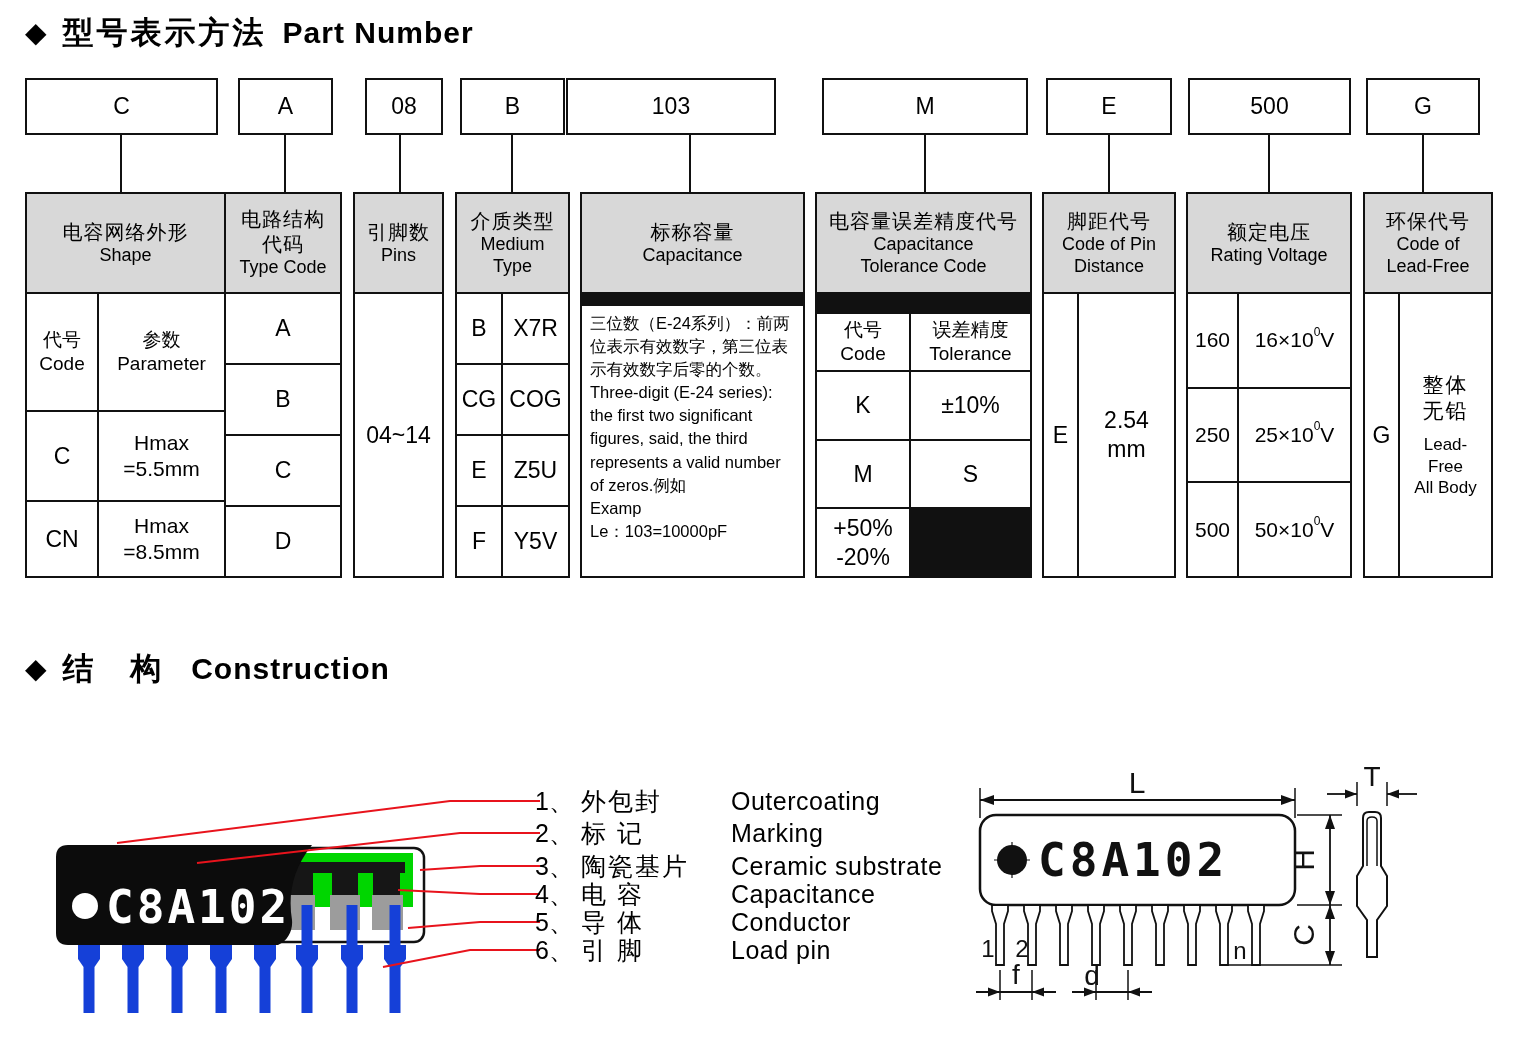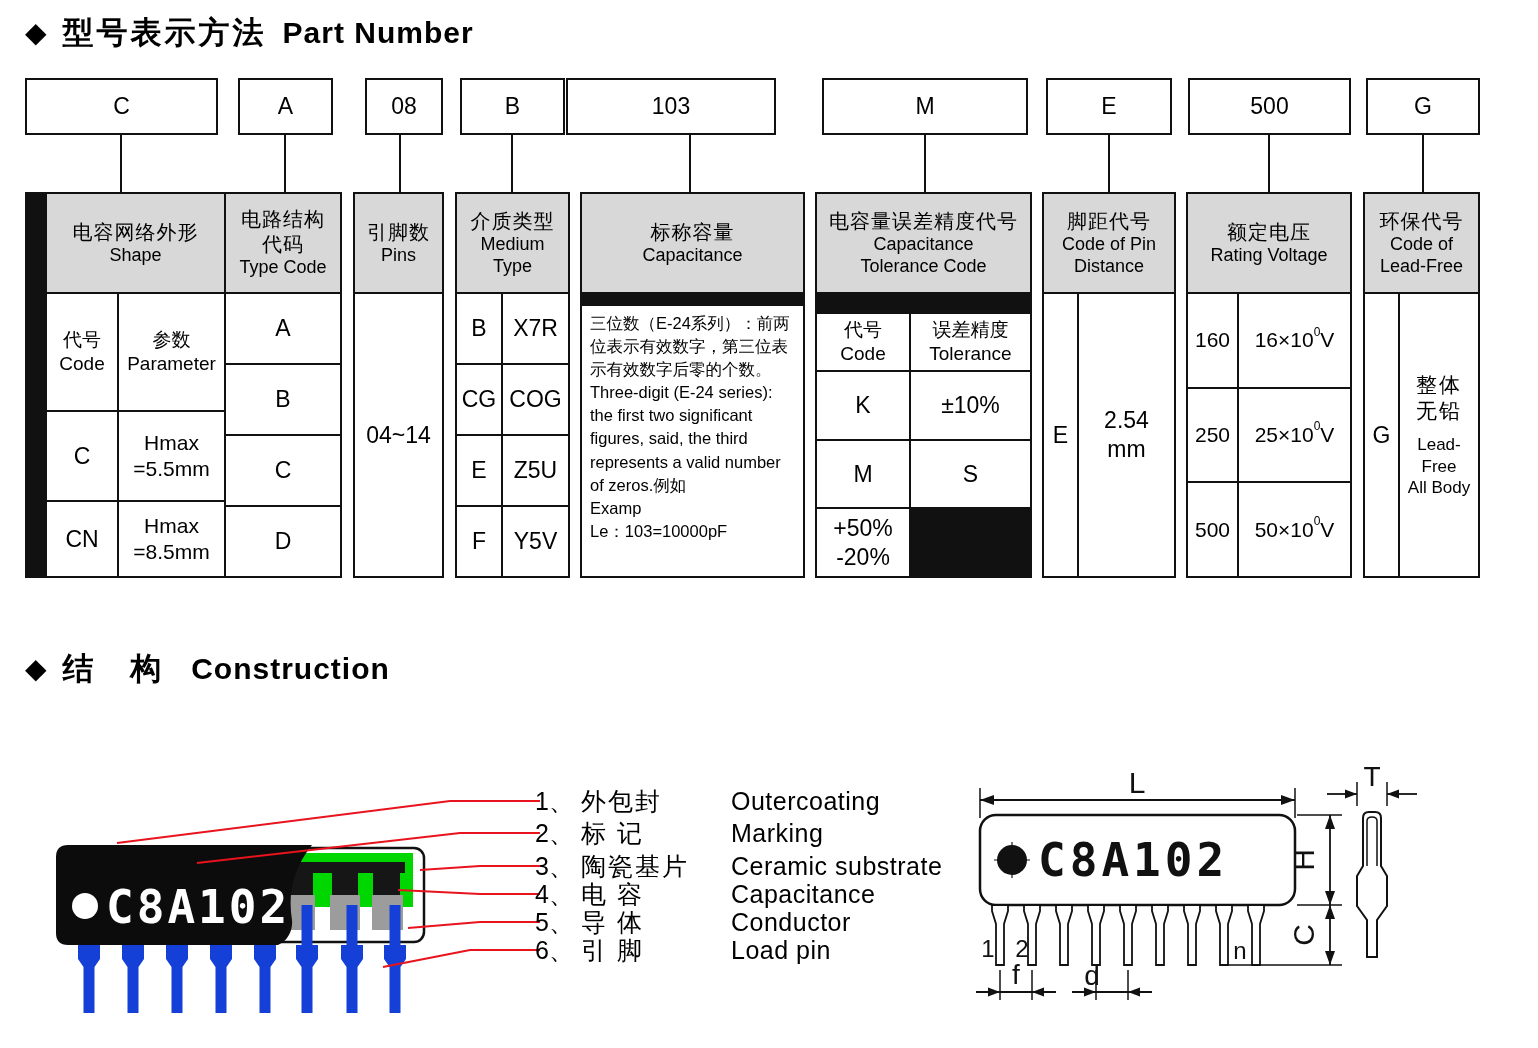--- a/index.html
+++ b/index.html
@@ -79,21 +79,21 @@
   <div class="vline" style="left:120px;"></div>
   <div class="vline" style="left:284px;"></div>
   <div class="vline" style="left:399px;"></div>
   <div class="vline" style="left:511px;"></div>
   <div class="vline" style="left:689px;"></div>
   <div class="vline" style="left:924px;"></div>
   <div class="vline" style="left:1108px;"></div>
   <div class="vline" style="left:1268px;"></div>
   <div class="vline" style="left:1422px;"></div>
 
-  <div class="ptable" style="left:25px;width:201px;padding-left:20px;">
+  <div class="ptable" style="left:25px;width:201px;">
     <div class="hd" style="background-color: rgb(216, 216, 216);">
       <span class="zh">电容网络外形</span>
       <span class="en">Shape</span>
     </div>
     <div class="tbody" style="grid-template-columns:70px 1fr; grid-template-rows:116px 88px 1fr;">
       <div class="cell sub">代号
 Code</div>
       <div class="cell sub">参数
 Parameter</div>
       <div class="cell big">C</div>
@@ -206,21 +206,21 @@
       <div class="cell mid" style="flex-direction:row;align-items:center;">
         <span>25×10</span><span class="sup">0</span><span>V</span>
       </div>
       <div class="cell mid">500</div>
       <div class="cell mid" style="flex-direction:row;">
         <span>50×10</span><span class="sup">0</span><span>V</span>
       </div>
     </div>
   </div>
 
-  <div class="ptable" style="left:1363px;width:117px;">
+  <div class="ptable" style="left:1363px;width:130px;">
     <div class="hd" style="background-color: rgb(216, 216, 216);">
       <span class="zh">环保代号</span>
       <span class="en">Code of
 Lead-Free</span>
     </div>
     <div class="tbody" style="grid-template-columns:33px 1fr;">
       <div class="cell big">G</div>
       <div class="cell">
         <span class="lf-zh" style="white-space:pre-line;">整体
 无铅</span>

